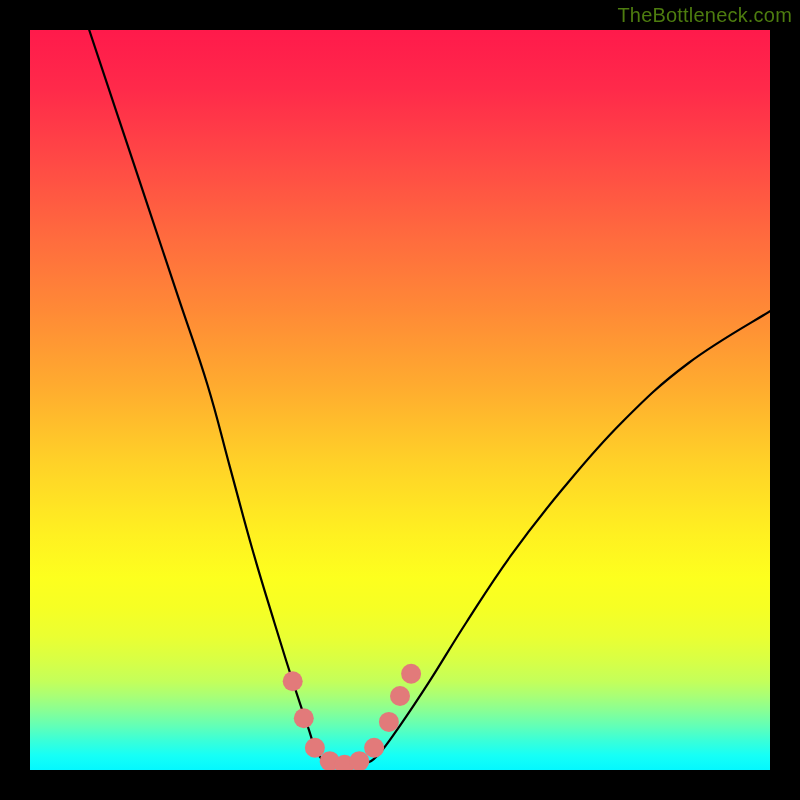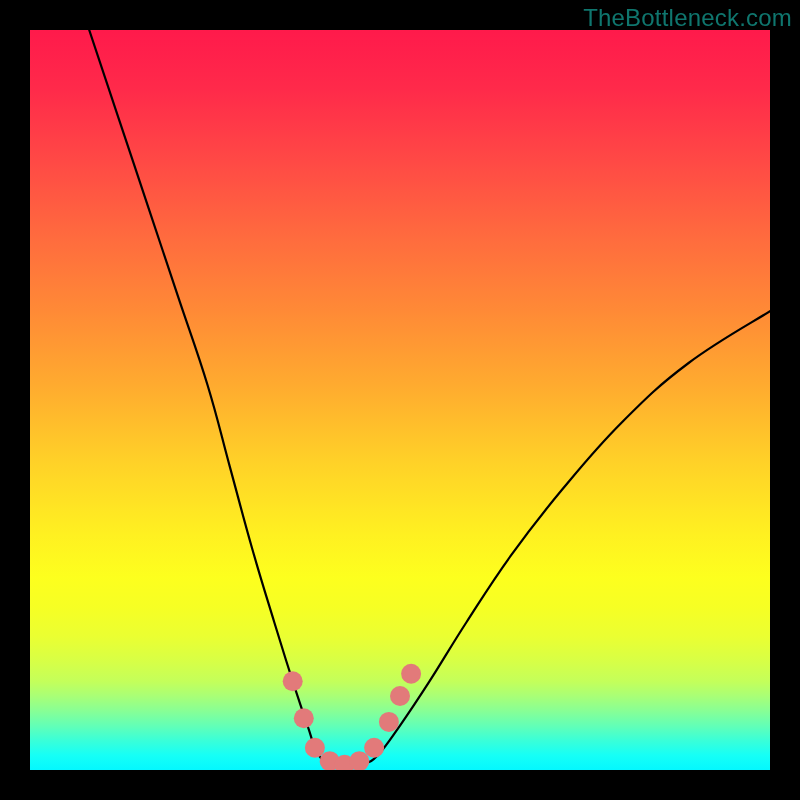--- a/index.html
+++ b/index.html
@@ -43,22 +43,22 @@
       #63ffb6 94%,
       #3affd8 96%,
       #16fff6 98%,
       #04f8ff 100%
     );
   }
   .watermark {
     position: absolute;
     top: 4px;
     right: 8px;
-    color: #0f766e;
-    font-size: 24px;
+    color: #4d7c0f;
+    font-size: 20px;
     font-weight: 500;
     letter-spacing: 0.2px;
     user-select: none;
   }
   svg.curve {
     position: absolute;
     left: 0;
     top: 0;
     width: 740px;
     height: 740px;

